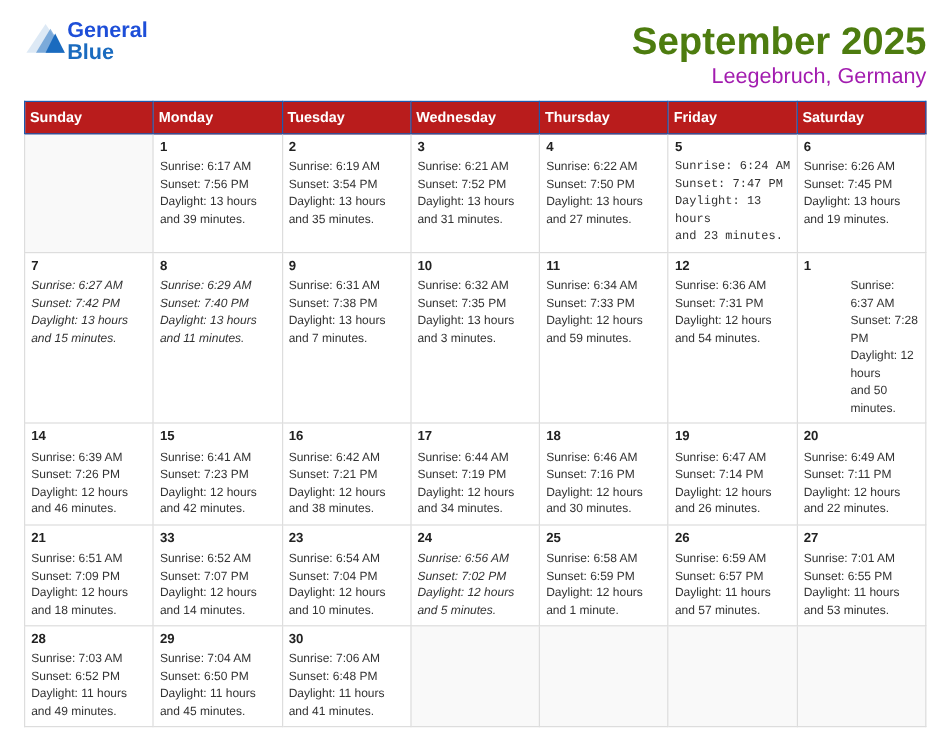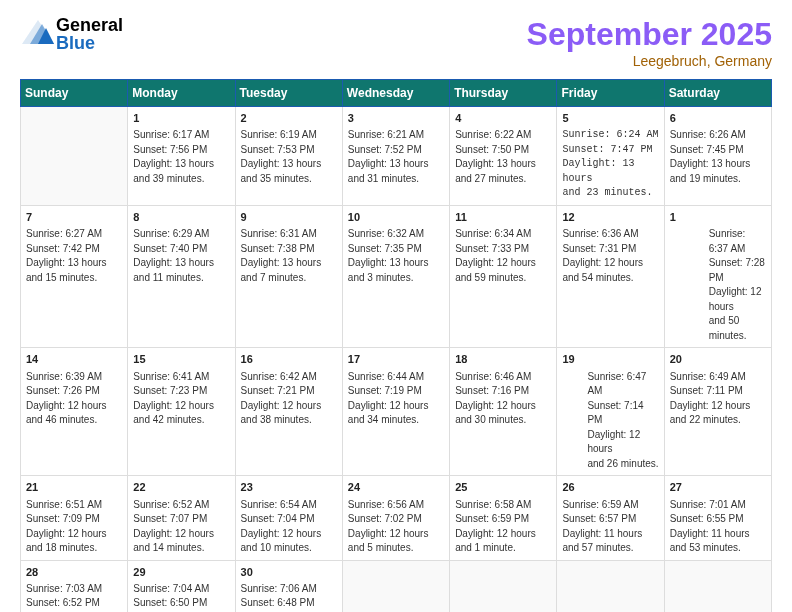--- a/index.html
+++ b/index.html
@@ -27,43 +27,43 @@
       display: flex;
       align-items: center;
     }
     .logo-text {
       display: flex;
       flex-direction: column;
       font-size: 18px;
       font-weight: bold;
       line-height: 1;
     }
-    .logo-text .general { color: #000000; }
+    .logo-text .general { color: #1d4ed8; }
     .logo-text .blue { color: #1a6bbf; }
     .title-block {
       text-align: right;
     }
     .month-title {
       font-size: 32px;
       font-weight: bold;
-      color: #8b5cf6;
+      color: #4d7c0f;
     }
     .location {
-      font-size: 14px;
-      color: #a16207;
+      font-size: 18px;
+      color: #a21caf;
     }
     .calendar {
       flex: 1;
       border: 1px solid #ccc;
       border-collapse: collapse;
       width: 100%;
       table-layout: fixed;
     }
     .calendar th {
-      background-color: #0f766e;
+      background-color: #b91c1c;
       color: #fff;
       font-size: 12px;
       font-weight: bold;
       padding: 6px 4px;
       text-align: left;
       border: 1px solid #1a5ab0;
     }
     .calendar td {
       vertical-align: top;
       padding: 4px 5px;
@@ -131,21 +131,21 @@
           <td>
             <span class="day-num">1</span>
             <div class="day-info" style="white-space: pre-line;">Sunrise: 6:17 AM
 Sunset: 7:56 PM
 Daylight: 13 hours
 and 39 minutes.</div>
           </td>
           <td>
             <span class="day-num">2</span>
             <div class="day-info" style="white-space: pre-line;">Sunrise: 6:19 AM
-Sunset: 7:53 PM
+Sunset: 3:54 PM
 Daylight: 13 hours
 and 35 minutes.</div>
           </td>
           <td>
             <span class="day-num">3</span>
             <div class="day-info" style="white-space: pre-line;">Sunrise: 6:21 AM
 Sunset: 7:52 PM
 Daylight: 13 hours
 and 31 minutes.</div>
           </td>
@@ -167,28 +167,28 @@
             <span class="day-num">6</span>
             <div class="day-info" style="white-space: pre-line;">Sunrise: 6:26 AM
 Sunset: 7:45 PM
 Daylight: 13 hours
 and 19 minutes.</div>
           </td>
         </tr>
         <tr>
           <td>
             <span class="day-num">7</span>
-            <div class="day-info" style="white-space: pre-line;">Sunrise: 6:27 AM
+            <div class="day-info" style="white-space: pre-line; font-style: italic;">Sunrise: 6:27 AM
 Sunset: 7:42 PM
 Daylight: 13 hours
 and 15 minutes.</div>
           </td>
           <td>
             <span class="day-num">8</span>
-            <div class="day-info" style="white-space: pre-line;">Sunrise: 6:29 AM
+            <div class="day-info" style="white-space: pre-line; font-style: italic;">Sunrise: 6:29 AM
 Sunset: 7:40 PM
 Daylight: 13 hours
 and 11 minutes.</div>
           </td>
           <td>
             <span class="day-num">9</span>
             <div class="day-info" style="white-space: pre-line;">Sunrise: 6:31 AM
 Sunset: 7:38 PM
 Daylight: 13 hours
 and 7 minutes.</div>
@@ -253,21 +253,21 @@
           </td>
           <td>
             <span class="day-num">18</span>
             <div class="day-info" style="white-space: pre-line;">Sunrise: 6:46 AM
 Sunset: 7:16 PM
 Daylight: 12 hours
 and 30 minutes.</div>
           </td>
           <td>
             <span class="day-num">19</span>
-            <div class="day-info" style="white-space: pre-line; margin-left: 25px;">Sunrise: 6:47 AM
+            <div class="day-info" style="white-space: pre-line;">Sunrise: 6:47 AM
 Sunset: 7:14 PM
 Daylight: 12 hours
 and 26 minutes.</div>
           </td>
           <td>
             <span class="day-num">20</span>
             <div class="day-info" style="white-space: pre-line;">Sunrise: 6:49 AM
 Sunset: 7:11 PM
 Daylight: 12 hours
 and 22 minutes.</div>
@@ -275,36 +275,36 @@
         </tr>
         <tr>
           <td>
             <span class="day-num">21</span>
             <div class="day-info" style="white-space: pre-line;">Sunrise: 6:51 AM
 Sunset: 7:09 PM
 Daylight: 12 hours
 and 18 minutes.</div>
           </td>
           <td>
-            <span class="day-num">22</span>
+            <span class="day-num">33</span>
             <div class="day-info" style="white-space: pre-line;">Sunrise: 6:52 AM
 Sunset: 7:07 PM
 Daylight: 12 hours
 and 14 minutes.</div>
           </td>
           <td>
             <span class="day-num">23</span>
             <div class="day-info" style="white-space: pre-line;">Sunrise: 6:54 AM
 Sunset: 7:04 PM
 Daylight: 12 hours
 and 10 minutes.</div>
           </td>
           <td>
             <span class="day-num">24</span>
-            <div class="day-info" style="white-space: pre-line;">Sunrise: 6:56 AM
+            <div class="day-info" style="white-space: pre-line; font-style: italic;">Sunrise: 6:56 AM
 Sunset: 7:02 PM
 Daylight: 12 hours
 and 5 minutes.</div>
           </td>
           <td>
             <span class="day-num">25</span>
             <div class="day-info" style="white-space: pre-line;">Sunrise: 6:58 AM
 Sunset: 6:59 PM
 Daylight: 12 hours
 and 1 minute.</div>

